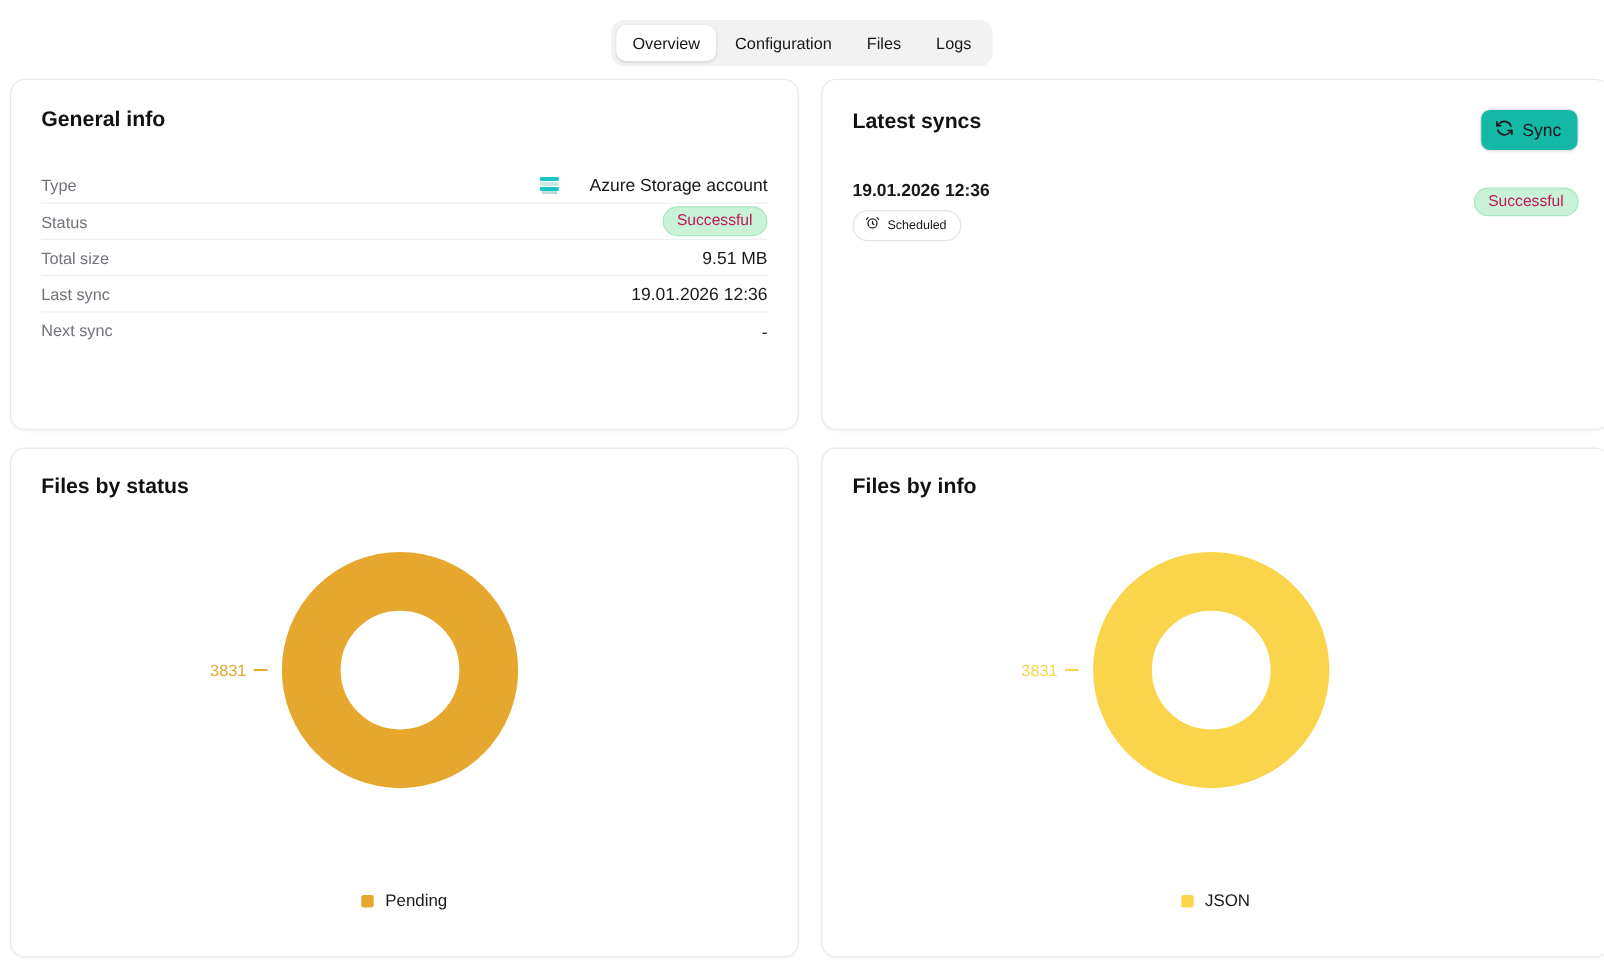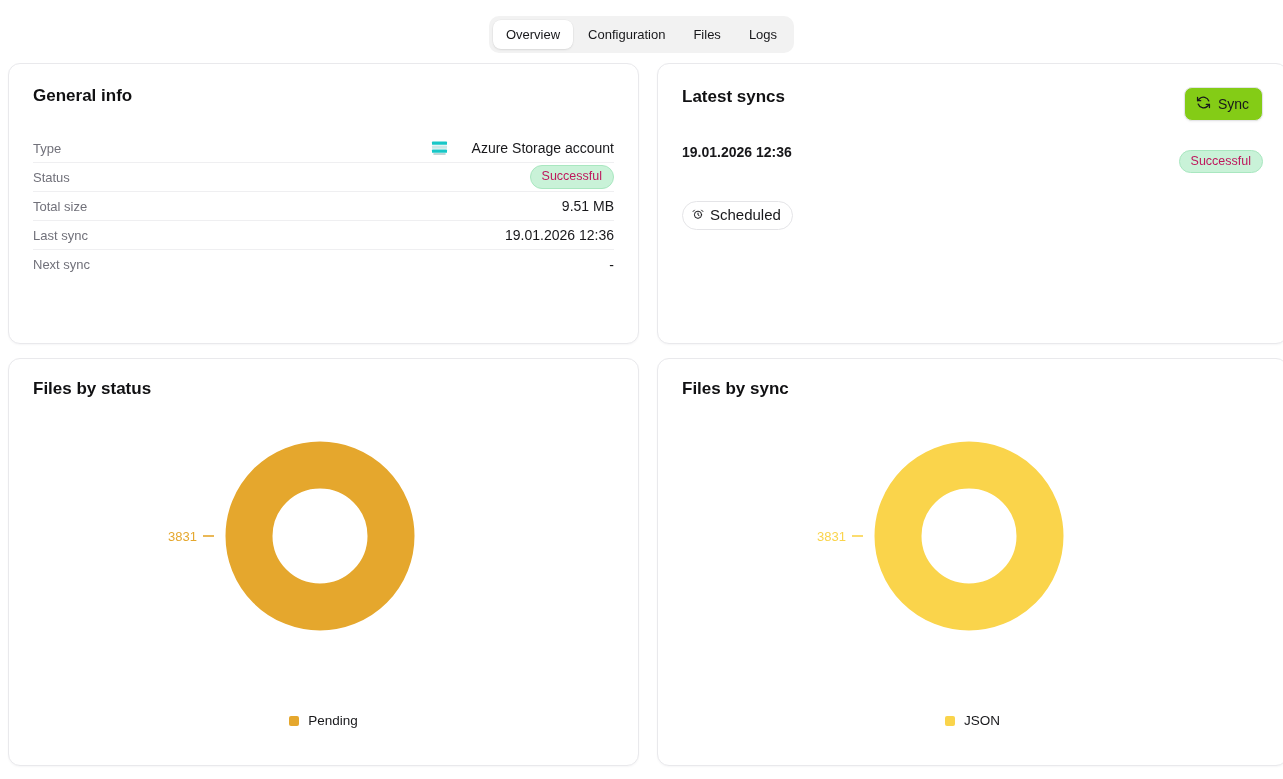--- a/index.html
+++ b/index.html
@@ -103,39 +103,38 @@
     line-height: 1.3;
     display: inline-block;
   }
   .badge-outline {
     display: inline-flex;
     align-items: center;
     gap: 6px;
     background: #ffffff;
     border: 1px solid #e4e4e7;
     border-radius: 999px;
-    font-size: 15px;
+    font-size: 10px;
     color: #18181b;
     padding: 3px 11px 4px 9px;
     line-height: 1.3;
-    margin-top: 33px;
   }
 
   
   .ls-head {
     display: flex;
     align-items: flex-start;
     justify-content: space-between;
     padding: 23px 24px 0 24px;
   }
   .sync-btn {
     display: inline-flex;
     align-items: center;
     gap: 7px;
-    background: #84cc16;
+    background: #14b8a6;
     border: 1px solid #e4e4e7;
     border-radius: 8px;
     padding: 7px 13px 7px 11px;
     font-size: 14px;
     color: #18181b;
     cursor: pointer;
     box-shadow: 0 1px 2px rgba(16,24,40,.05);
     font-family: "Liberation Sans", sans-serif;
     white-space: nowrap;
   }
@@ -283,21 +282,21 @@
       </svg>
       <div class="legend">
         <span class="legend-swatch" style="background:#E5A72D"></span>
         <span class="legend-label">Pending</span>
       </div>
     </div>
   </section>
 
   <section class="card">
     <div class="chart-card-title">
-      <h2 class="card-title">Files by sync</h2>
+      <h2 class="card-title">Files by info</h2>
     </div>
     <div class="chart-area">
       <svg class="donut-svg" width="629" height="300" viewBox="0 0 629 300" xmlns="http://www.w3.org/2000/svg">
         <circle cx="311" cy="131" r="71" fill="none" stroke="#FAD44B" stroke-width="47"></circle>
         <path d="M205 131 H 194" stroke="#FAD44B" stroke-width="1.6" fill="none"></path>
         <text x="188" y="136" text-anchor="end" font-family="Liberation Sans, sans-serif" font-size="13" fill="#FAD44B">3831</text>
       </svg>
       <div class="legend">
         <span class="legend-swatch" style="background:#FAD44B"></span>
         <span class="legend-label">JSON</span>

